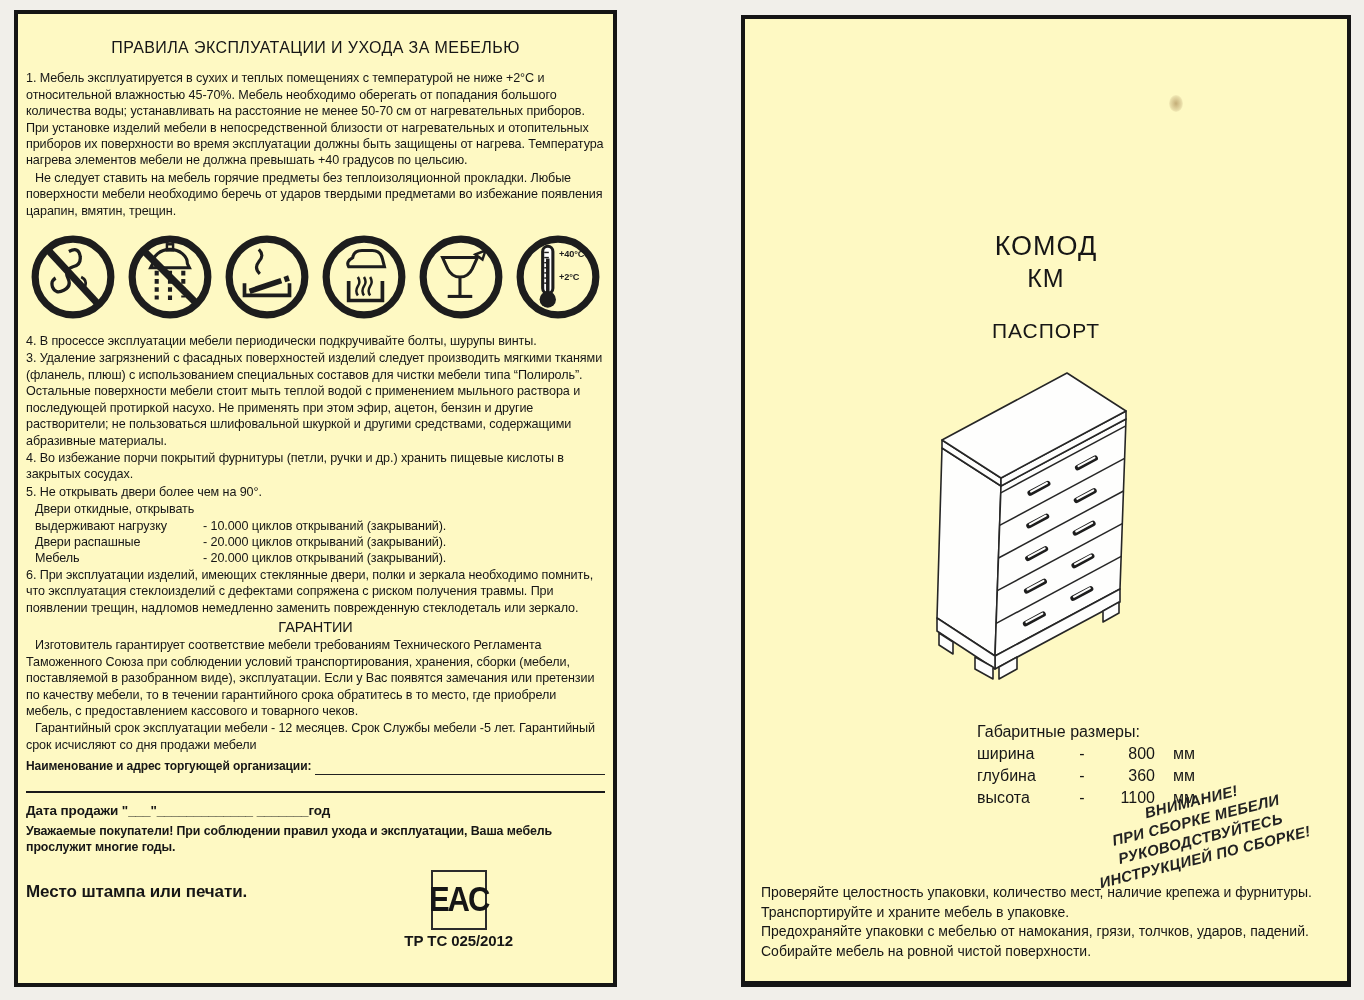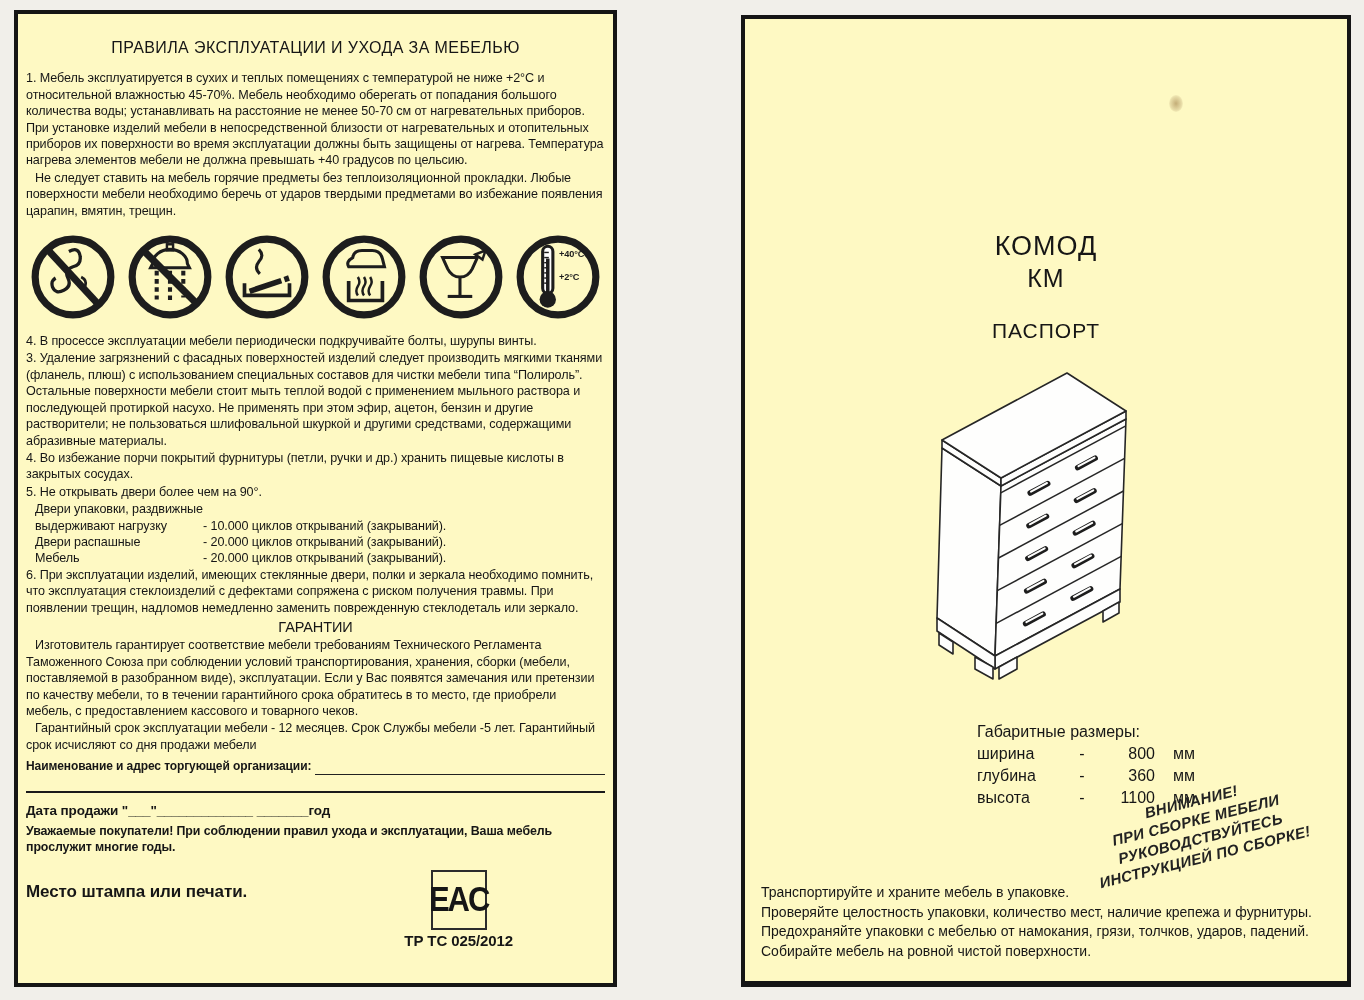--- a/index.html
+++ b/index.html
@@ -145,21 +145,21 @@
         <text x="45" y="47" font-size="9" font-weight="bold" fill="#1d1d1d">+2°С</text>
       </svg>
     </div>
 
     <p class="rule">4. В просессе эксплуатации  мебели периодически подкручивайте  болты, шурупы винты.</p>
     <p class="rule">3. Удаление загрязнений с фасадных поверхностей изделий следует производить мягкими тканями (фланель, плюш) с использованием специальных составов для чистки мебели типа “Полироль”. Остальные поверхности мебели стоит мыть теплой водой с применением мыльного раствора и последующей протиркой насухо. Не применять при этом эфир, ацетон, бензин и другие растворители; не пользоваться шлифовальной шкуркой и другими средствами, содержащими абразивные материалы.</p>
     <p class="rule">4. Во избежание порчи покрытий фурнитуры (петли, ручки и др.) хранить пищевые кислоты в закрытых сосудах.</p>
     <p class="rule">5. Не открывать двери более чем на 90°.</p>
 
     <div class="door-row">
-      <span class="dl">Двери упаковки, раздвижные</span>
+      <span class="dl">Двери откидные, открывать</span>
       <span></span>
     </div>
     <div class="door-row">
       <span class="dl">выдерживают нагрузку</span>
       <span>- 10.000 циклов открываний (закрываний).</span>
     </div>
     <div class="door-row">
       <span class="dl">Двери распашные</span>
       <span>- 20.000 циклов открываний (закрываний).</span>
     </div>
@@ -280,18 +280,18 @@
     </div>
   </div>
 
   <div class="warning">
     <div>ВНИМАНИЕ!</div>
     <div>ПРИ СБОРКЕ МЕБЕЛИ РУКОВОДСТВУЙТЕСЬ</div>
     <div>ИНСТРУКЦИЕЙ ПО СБОРКЕ!</div>
   </div>
 
   <div class="rp-footer">
+    <div>Проверяйте целостность упаковки, количество мест, наличие крепежа и фурнитуры.</div>
     <div>Транспортируйте и храните мебель в упаковке.</div>
-    <div>Проверяйте целостность упаковки, количество мест, наличие крепежа и фурнитуры.</div>
     <div>Предохраняйте упаковки с мебелью от намокания, грязи, толчков, ударов, падений.</div>
     <div>Собирайте мебель на ровной чистой поверхности.</div>
   </div>
 </div>
 
 </body></html>

